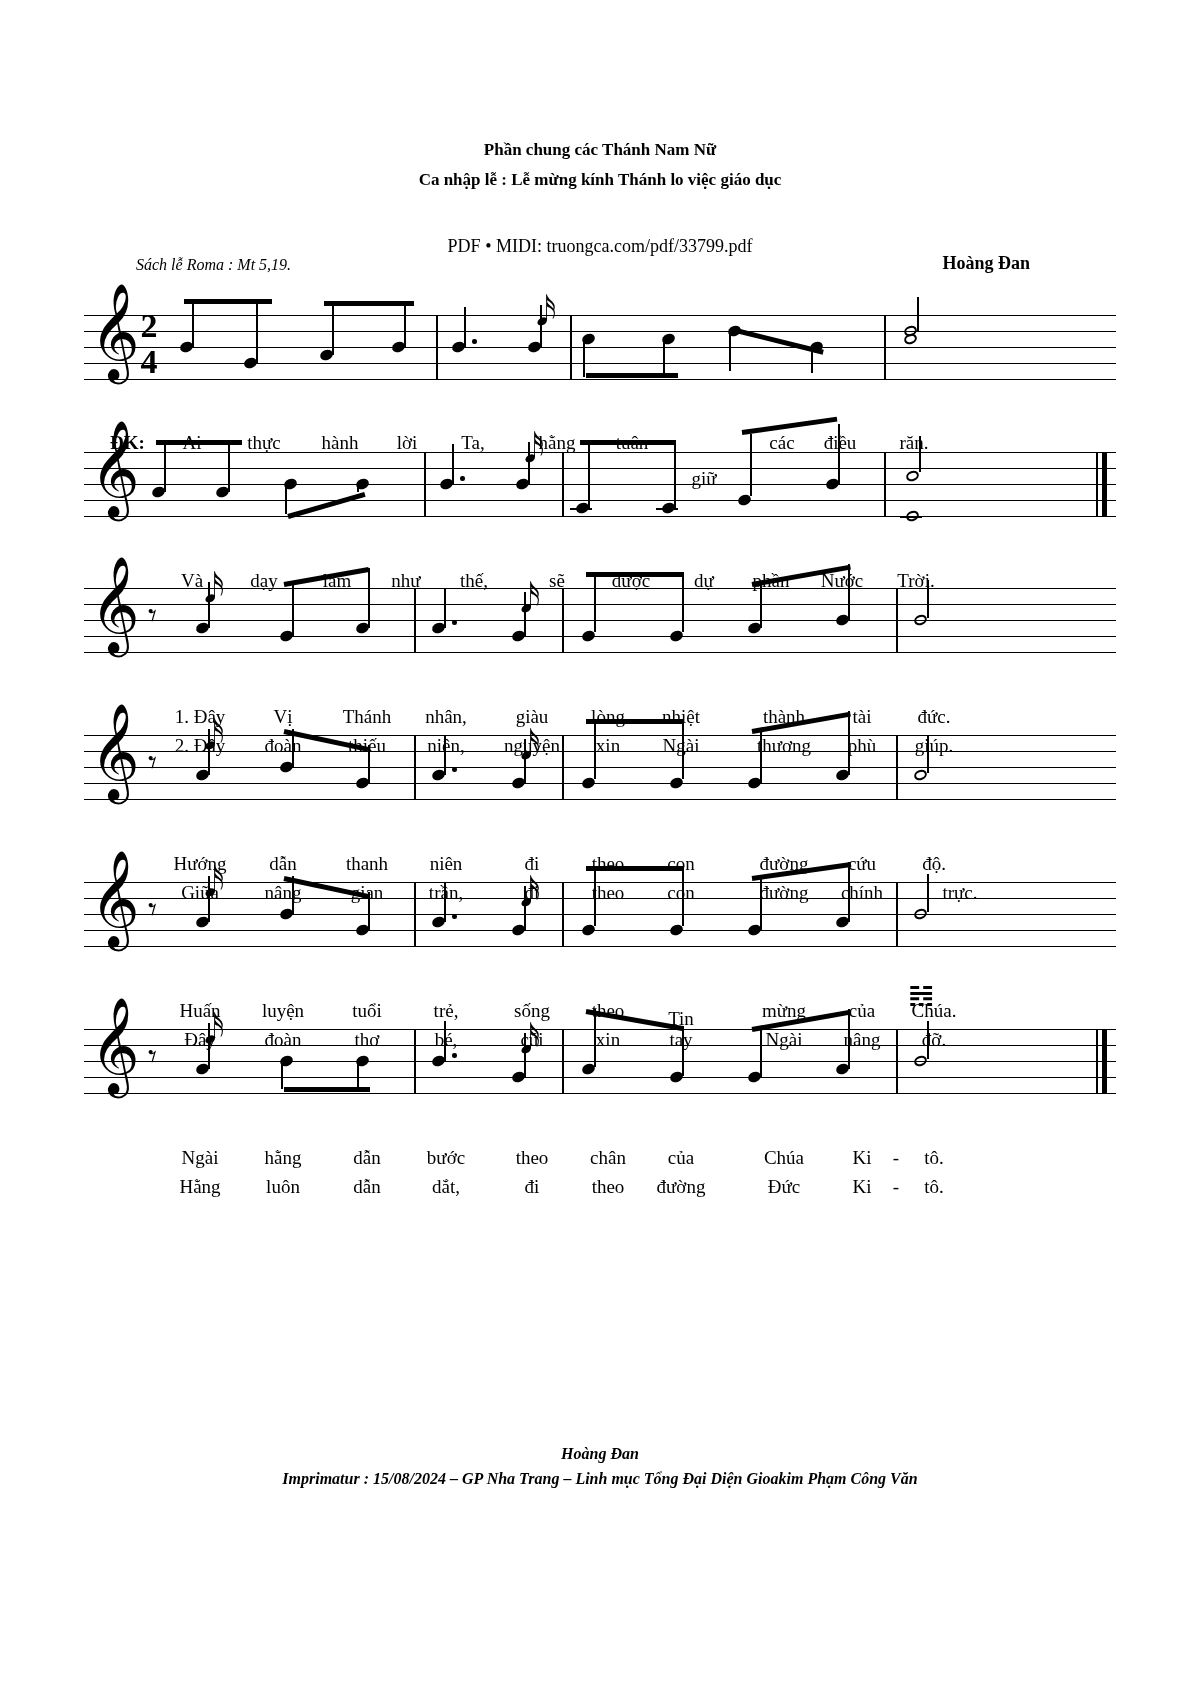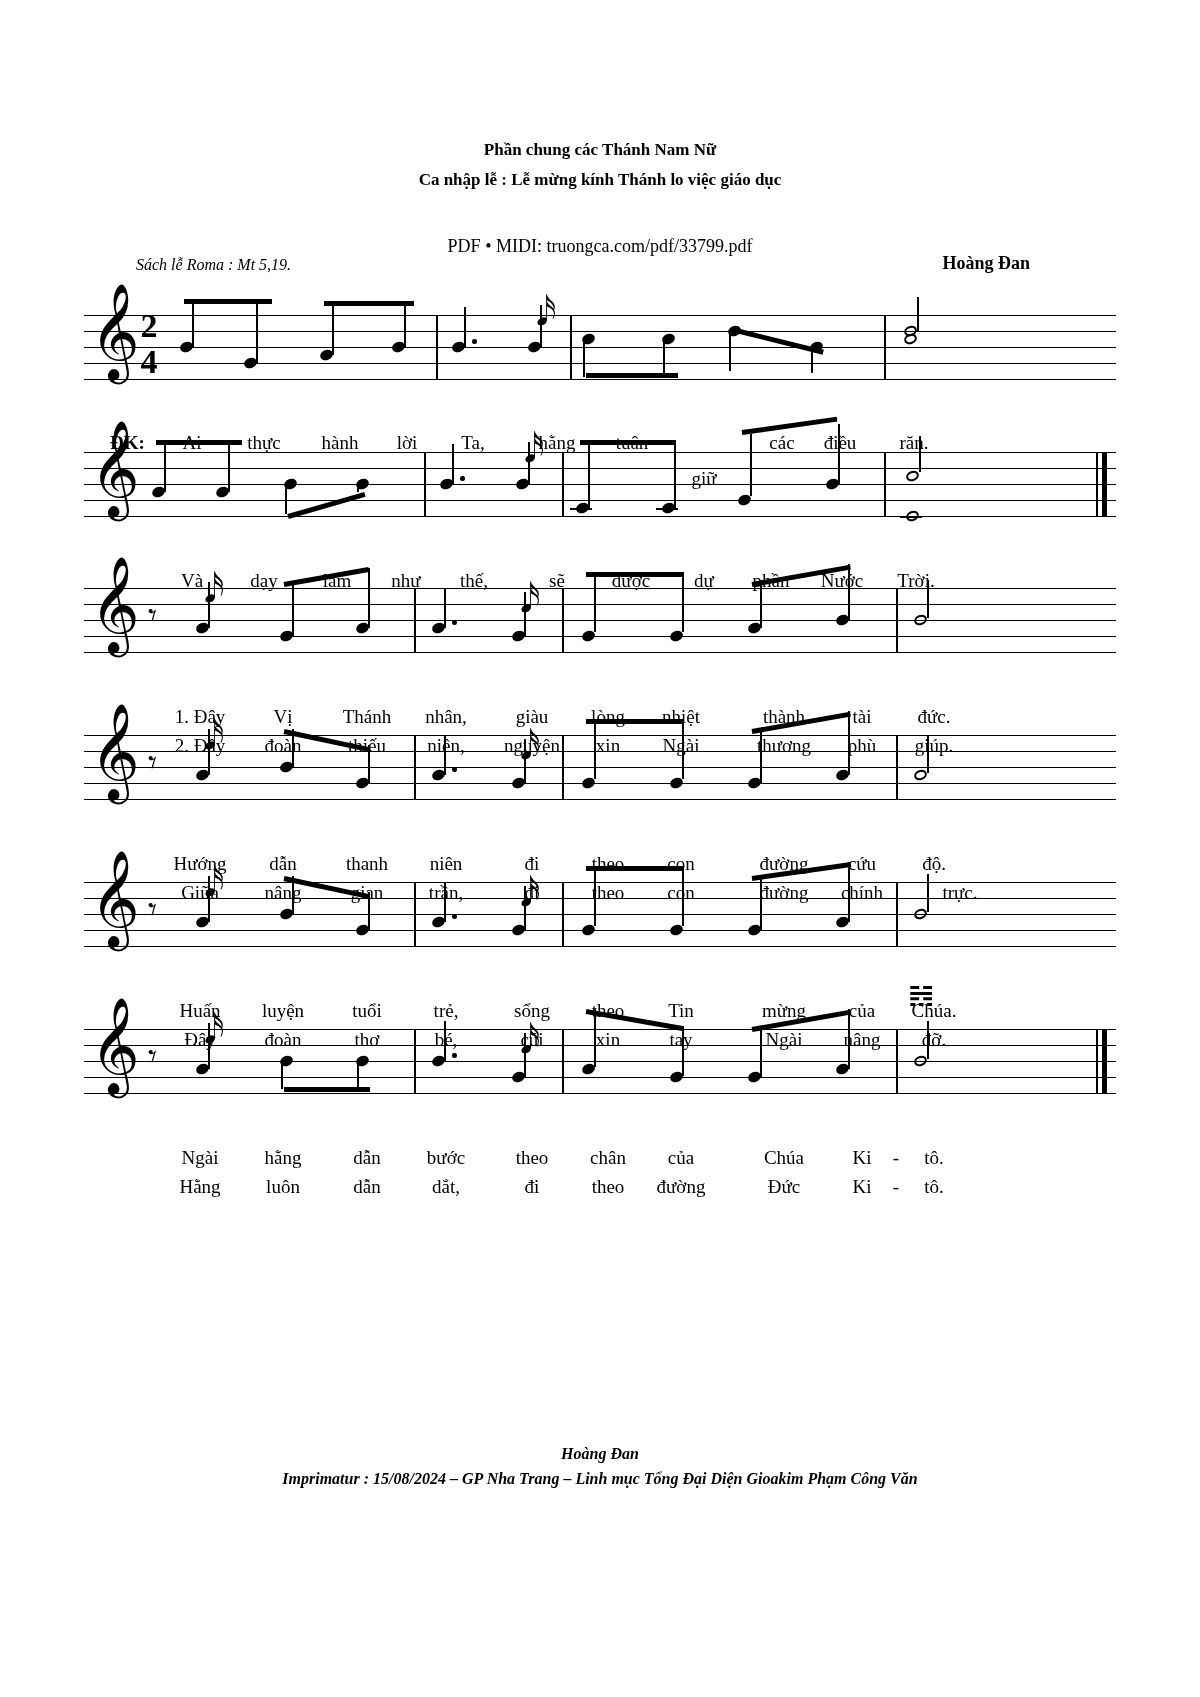--- a/index.html
+++ b/index.html
@@ -605,21 +605,21 @@
     </div>
   </div>
 
   <div class="lyricrow" style="top:1000px;">
     <span class="lyric" style="left:116px;">Huấn</span>
     <span class="lyric" style="left:199px;">luyện</span>
     <span class="lyric" style="left:283px;">tuổi</span>
     <span class="lyric" style="left:362px;">trẻ,</span>
     <span class="lyric" style="left:448px;">sống</span>
     <span class="lyric" style="left:524px;">theo</span>
-    <span class="lyric" style="left:597px;">Tin</span>
+    <span class="lyric" style="left:597px;margin-top:8px;">Tin</span>
     <span class="lyric" style="left:700px;">mừng</span>
     <span class="lyric" style="left:778px;">của</span>
     <span class="lyric" style="left:850px;">Chúa.</span>
   </div>
   <div class="lyricrow" style="top:1029px;">
     <span class="lyric" style="left:116px;">Đây</span>
     <span class="lyric" style="left:199px;">đoàn</span>
     <span class="lyric" style="left:283px;">thơ</span>
     <span class="lyric" style="left:362px;">bé,</span>
     <span class="lyric" style="left:448px;">cúi</span>

